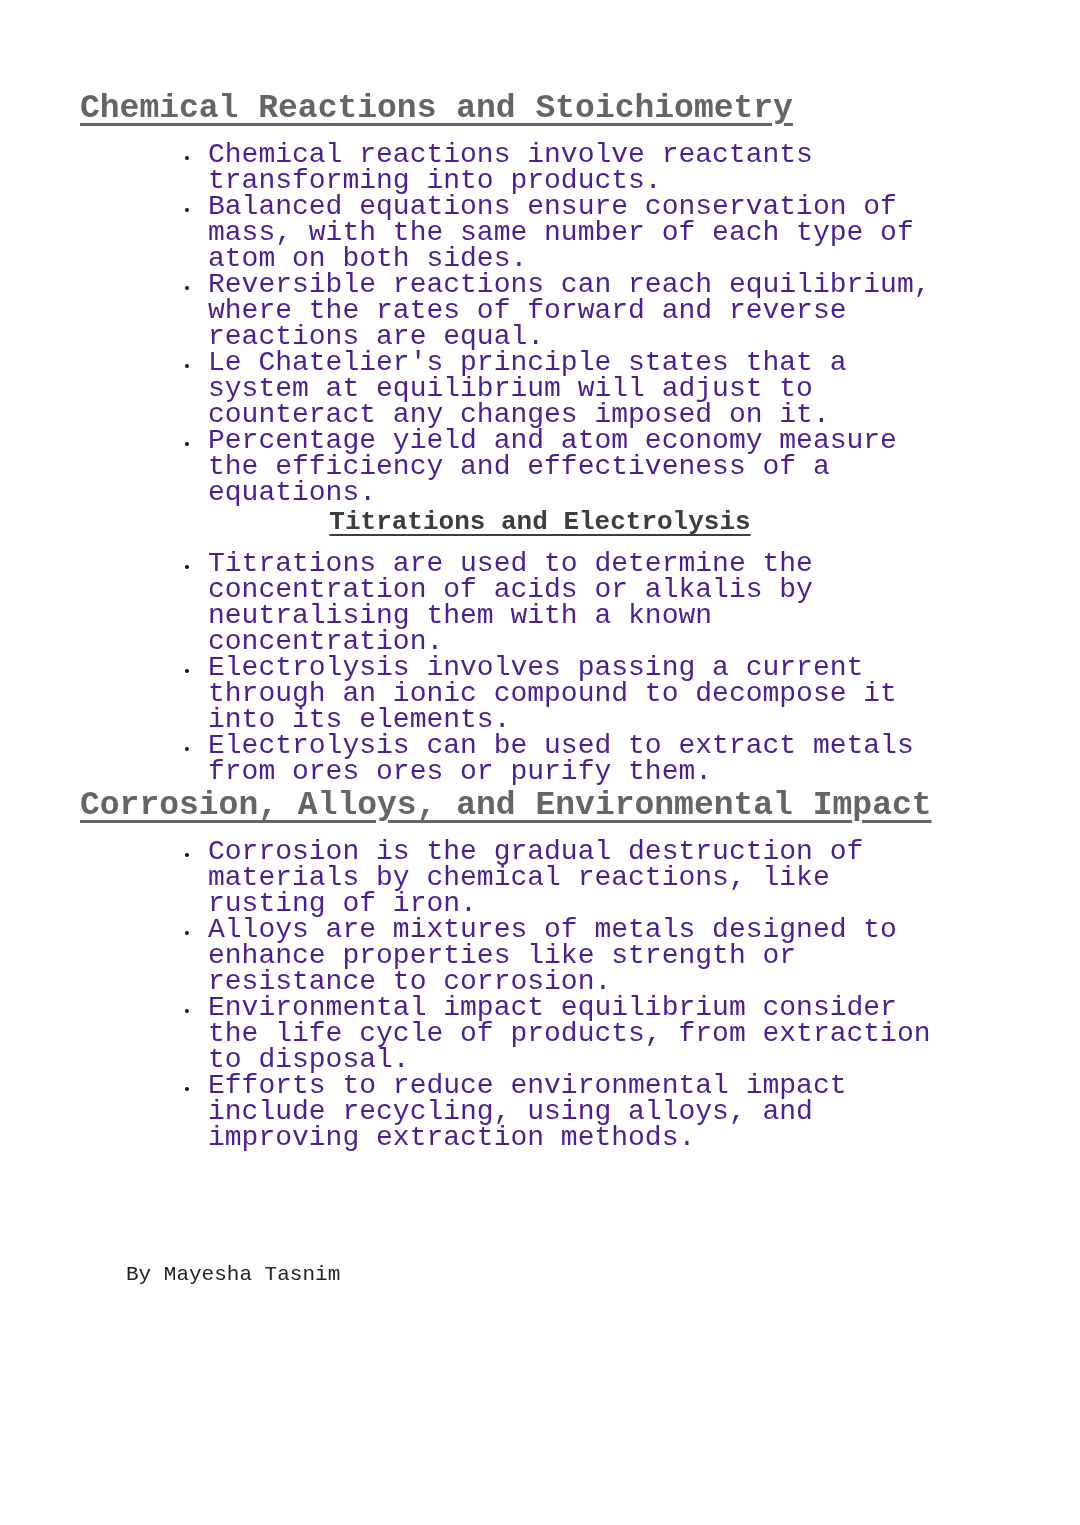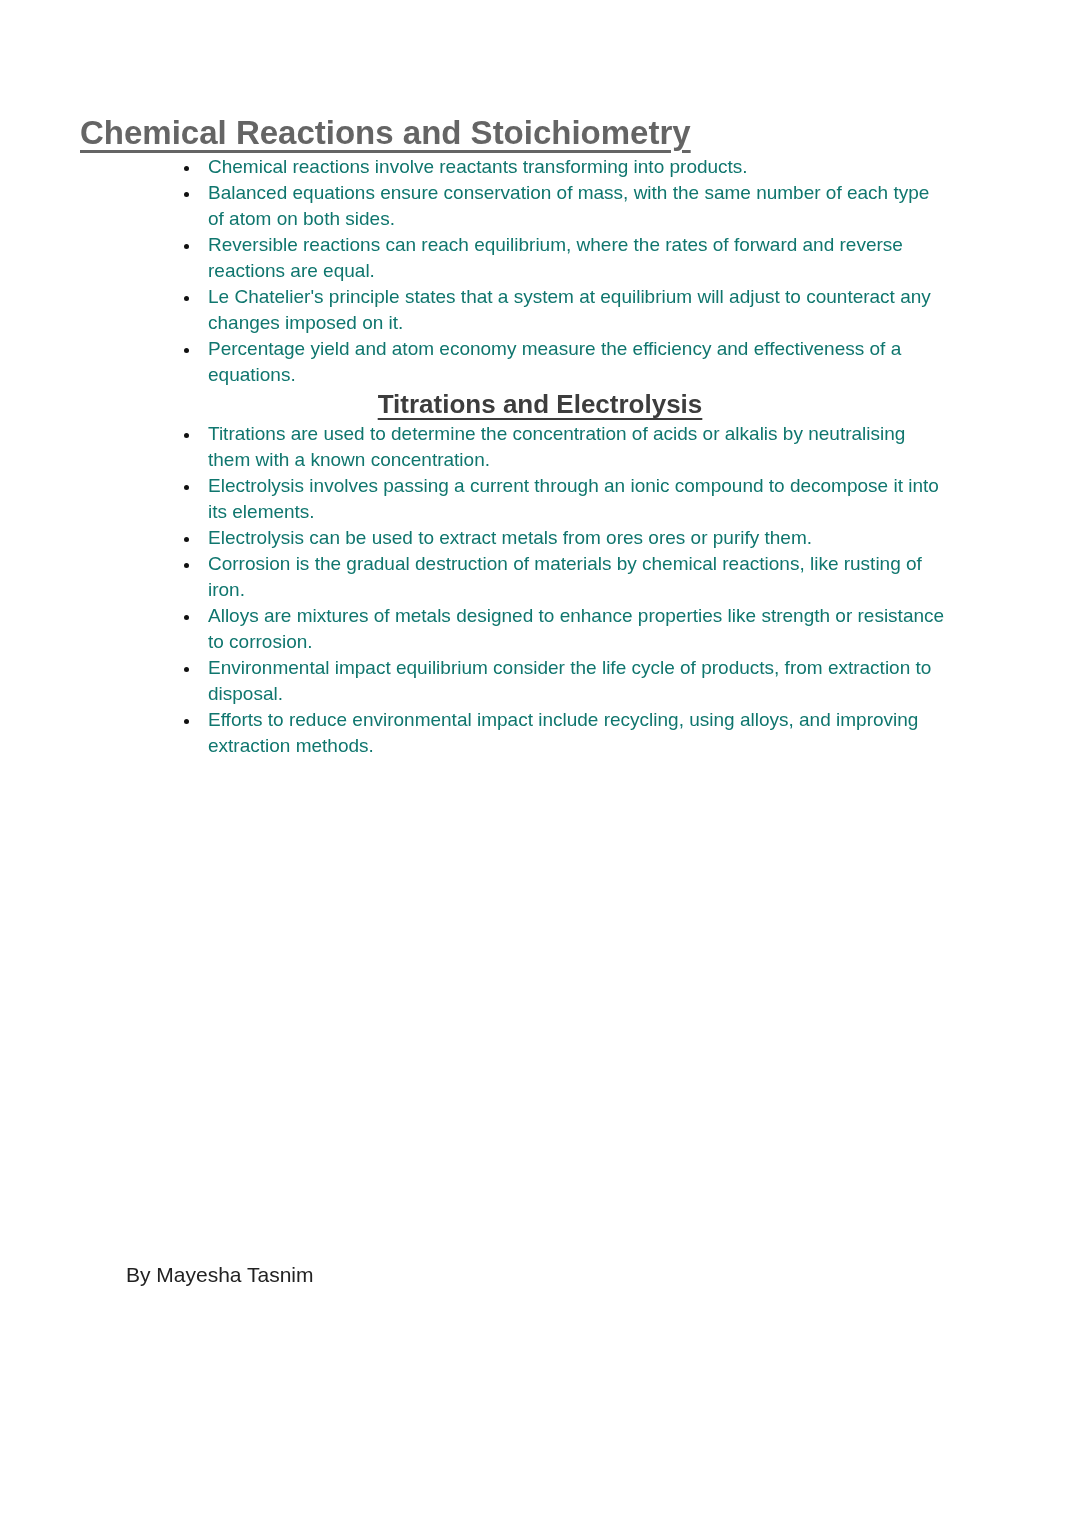--- a/index.html
+++ b/index.html
@@ -5,24 +5,24 @@
   html, body {
     margin: 0;
     padding: 0;
     background: #ffffff;
   }
   .page {
     position: relative;
     width: 1080px;
     height: 1352px;
     background: #ffffff;
-    font-family: Liberation Sans, sans-serif;
+    font-family: Liberation Mono, monospace;
     color: #1c1c1c;
     box-sizing: border-box;
-    padding-top: 112px;
+    padding-top: 88px;
     overflow: hidden;
   }
   h1.doc-title {
     margin: 0 0 0 80px;
     font-size: 33px;
     line-height: 42px;
     font-weight: 700;
     color: #656565;
     text-decoration: underline;
     text-decoration-thickness: 3px;
@@ -33,26 +33,26 @@
     font-size: 26px;
     line-height: 33px;
     font-weight: 700;
     color: #3d3d3d;
     text-align: center;
     text-decoration: underline;
     text-decoration-thickness: 2px;
     text-underline-offset: 5px;
   }
   ul.bullets {
-    margin: 0 130px 0 0;
+    margin: 12px 130px 0 0;
     padding: 0 0 0 200px;
     list-style: disc outside;
-    font-size: 19px;
+    font-size: 28px;
     line-height: 26px;
-    color: #0f766e;
+    color: #4c1d95;
   }
   ul.bullets li {
     padding-left: 8px;
   }
   ul.bullets li::marker {
     color: #111111;
     font-size: 16px;
   }
   .m-sub1   { margin-top: 28px; }
   .m-list1  { margin-top: 20px; }
@@ -87,20 +87,21 @@
   </ul>
 
   <h2 class="doc-subtitle m-sub2">Titrations and Electrolysis</h2>
 
   <ul class="bullets m-list2">
     <li>Titrations are used to determine the concentration of acids or alkalis by neutralising them with a known concentration.</li>
     <li>Electrolysis involves passing a current through an ionic compound to decompose it into its elements.</li>
     <li>Electrolysis can be used to extract metals from ores ores or purify them.</li>
   </ul>
 
+  <h1 class="doc-title m-title2">Corrosion, Alloys, and Environmental Impact</h1>
 
   <ul class="bullets m-list3">
     <li>Corrosion is the gradual destruction of materials by chemical reactions, like rusting of iron.</li>
     <li>Alloys are mixtures of metals designed to enhance properties like strength or resistance to corrosion.</li>
     <li>Environmental impact equilibrium consider the life cycle of products, from extraction to disposal.</li>
     <li>Efforts to reduce environmental impact include recycling, using alloys, and improving extraction methods.</li>
   </ul>
 
   <div class="footer-credit">By Mayesha Tasnim</div>
 

